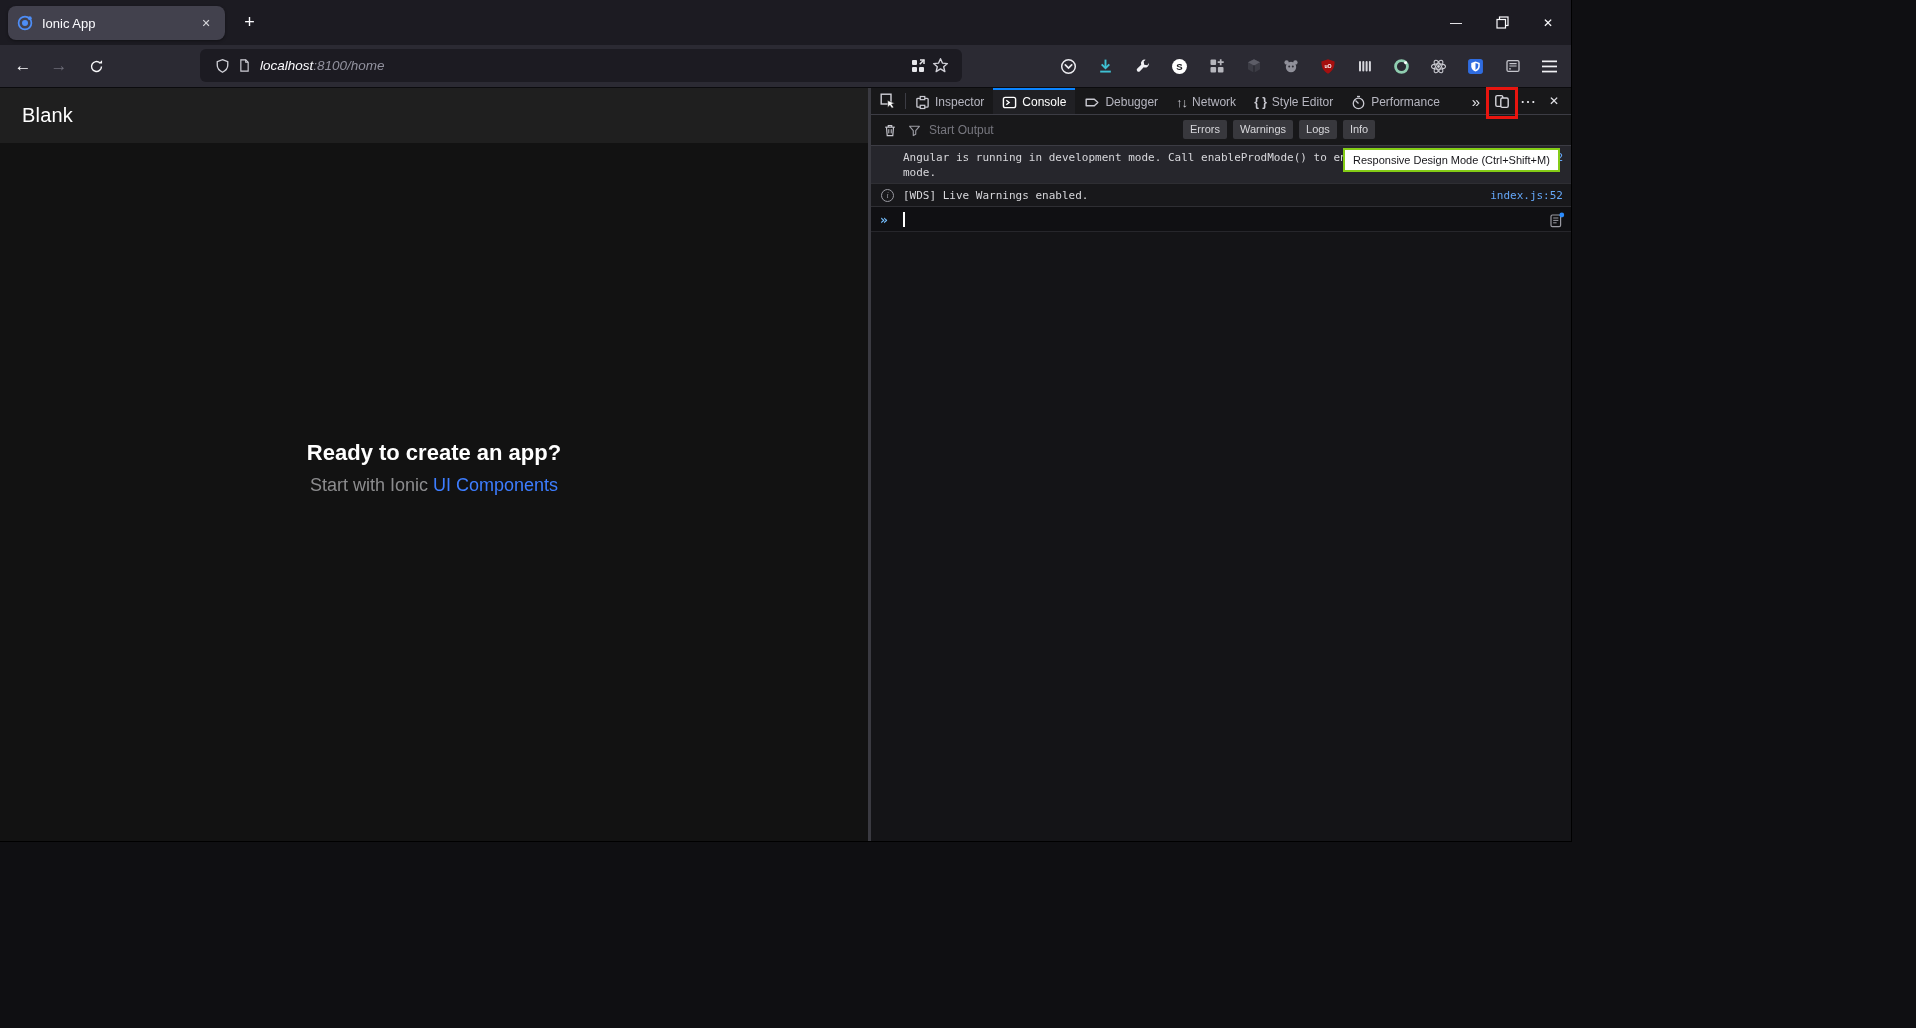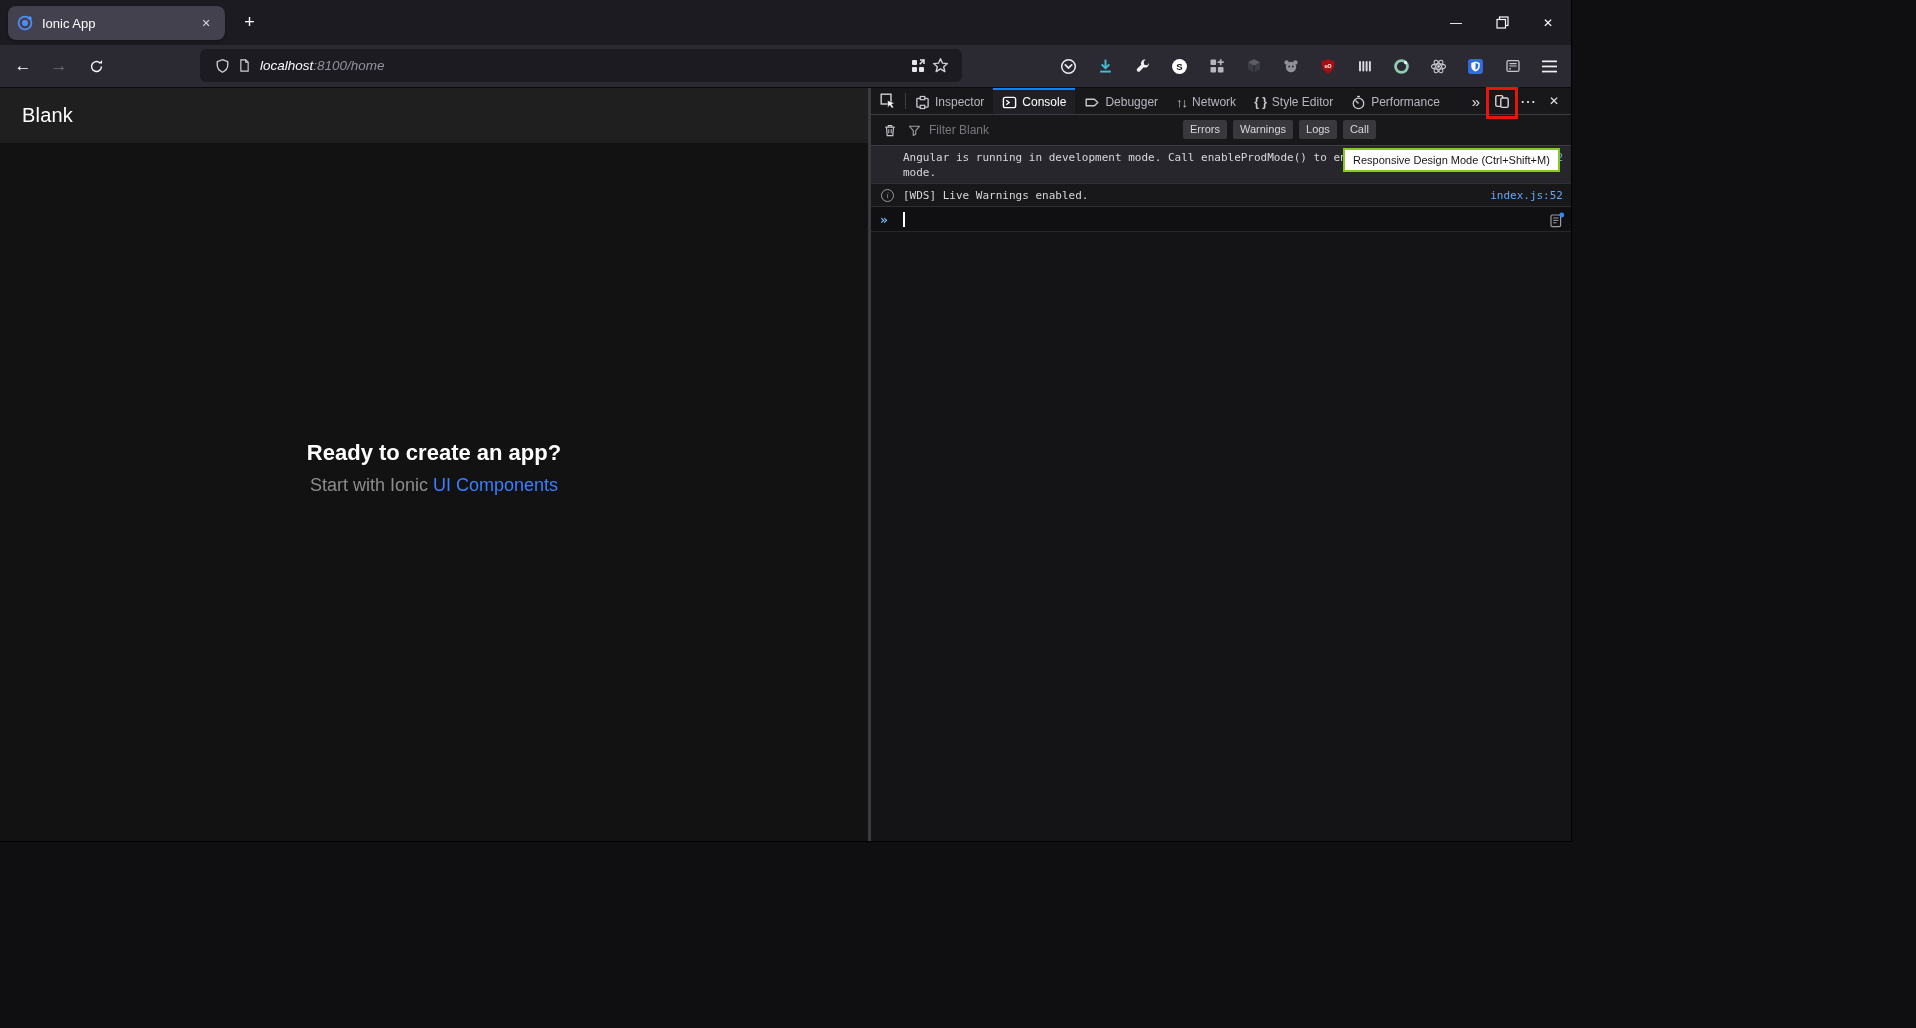--- a/index.html
+++ b/index.html
@@ -352,27 +352,27 @@
             <path d="M4 4.2l.8 9.6h6.4l.8-9.6" fill="none" stroke="#c9c9d1" stroke-width="1.3"></path>
             <path d="M6.6 6.5v4.8M9.4 6.5v4.8" stroke="#c9c9d1" stroke-width="1.1"></path>
           </svg>
         </div>
         <div class="dt-sep"></div>
         <div class="dt-iconbtn" style="width:20px;">
           <svg width="13" height="13" viewBox="0 0 16 16">
             <path d="M2 2.8h12L9.5 8.2v4.4l-3 1.6V8.2z" fill="none" stroke="#9a9aa2" stroke-width="1.4" stroke-linejoin="round"></path>
           </svg>
         </div>
-        <span class="filter-placeholder">Filter Blank</span>
+        <span class="filter-placeholder">Start Output</span>
 
         <div class="filter-btns">
           <span class="fbtn">Errors</span>
           <span class="fbtn">Warnings</span>
           <span class="fbtn">Logs</span>
-          <span class="fbtn">Call</span>
+          <span class="fbtn">Info</span>
         </div>
 
         <div class="tooltip">Responsive Design Mode (Ctrl+Shift+M)</div>
       </div>
 
       <div class="console">
         <div class="crow crow1">
           <span class="gutter"></span>
           <span class="msg">Angular is running in development mode. Call enableProdMode() to enable production mode.</span>
           <span class="src">core.js:28072</span>

